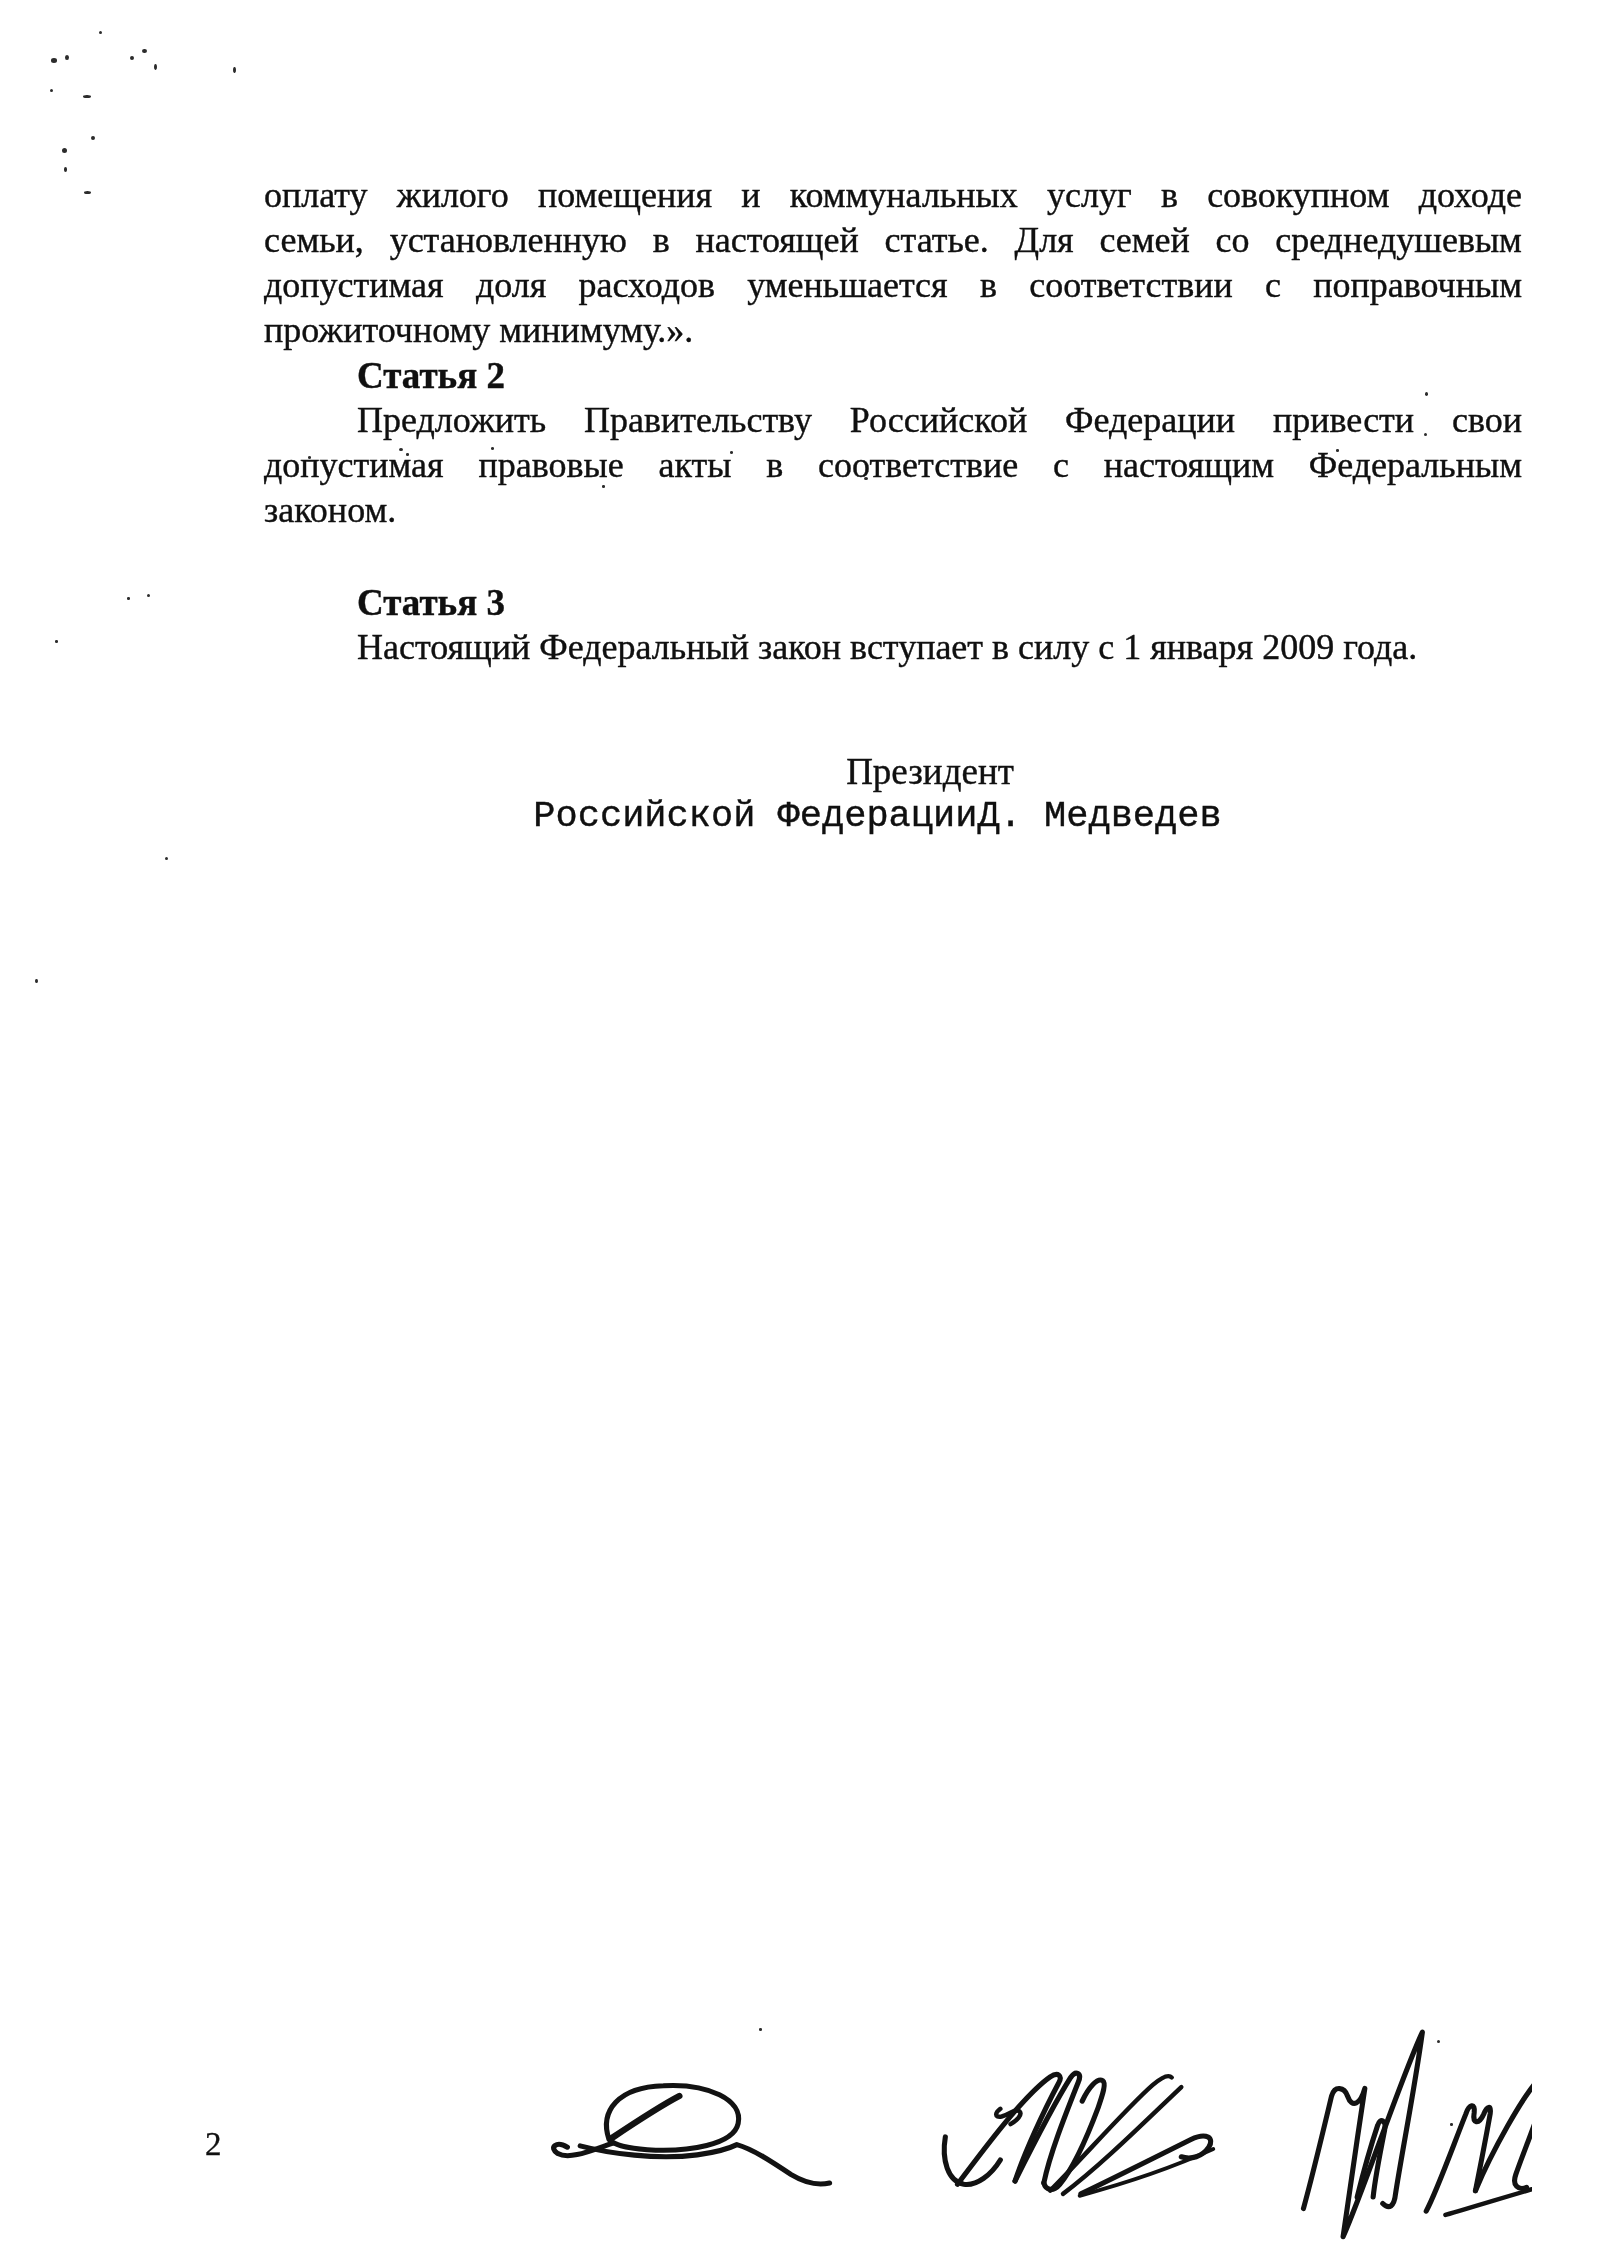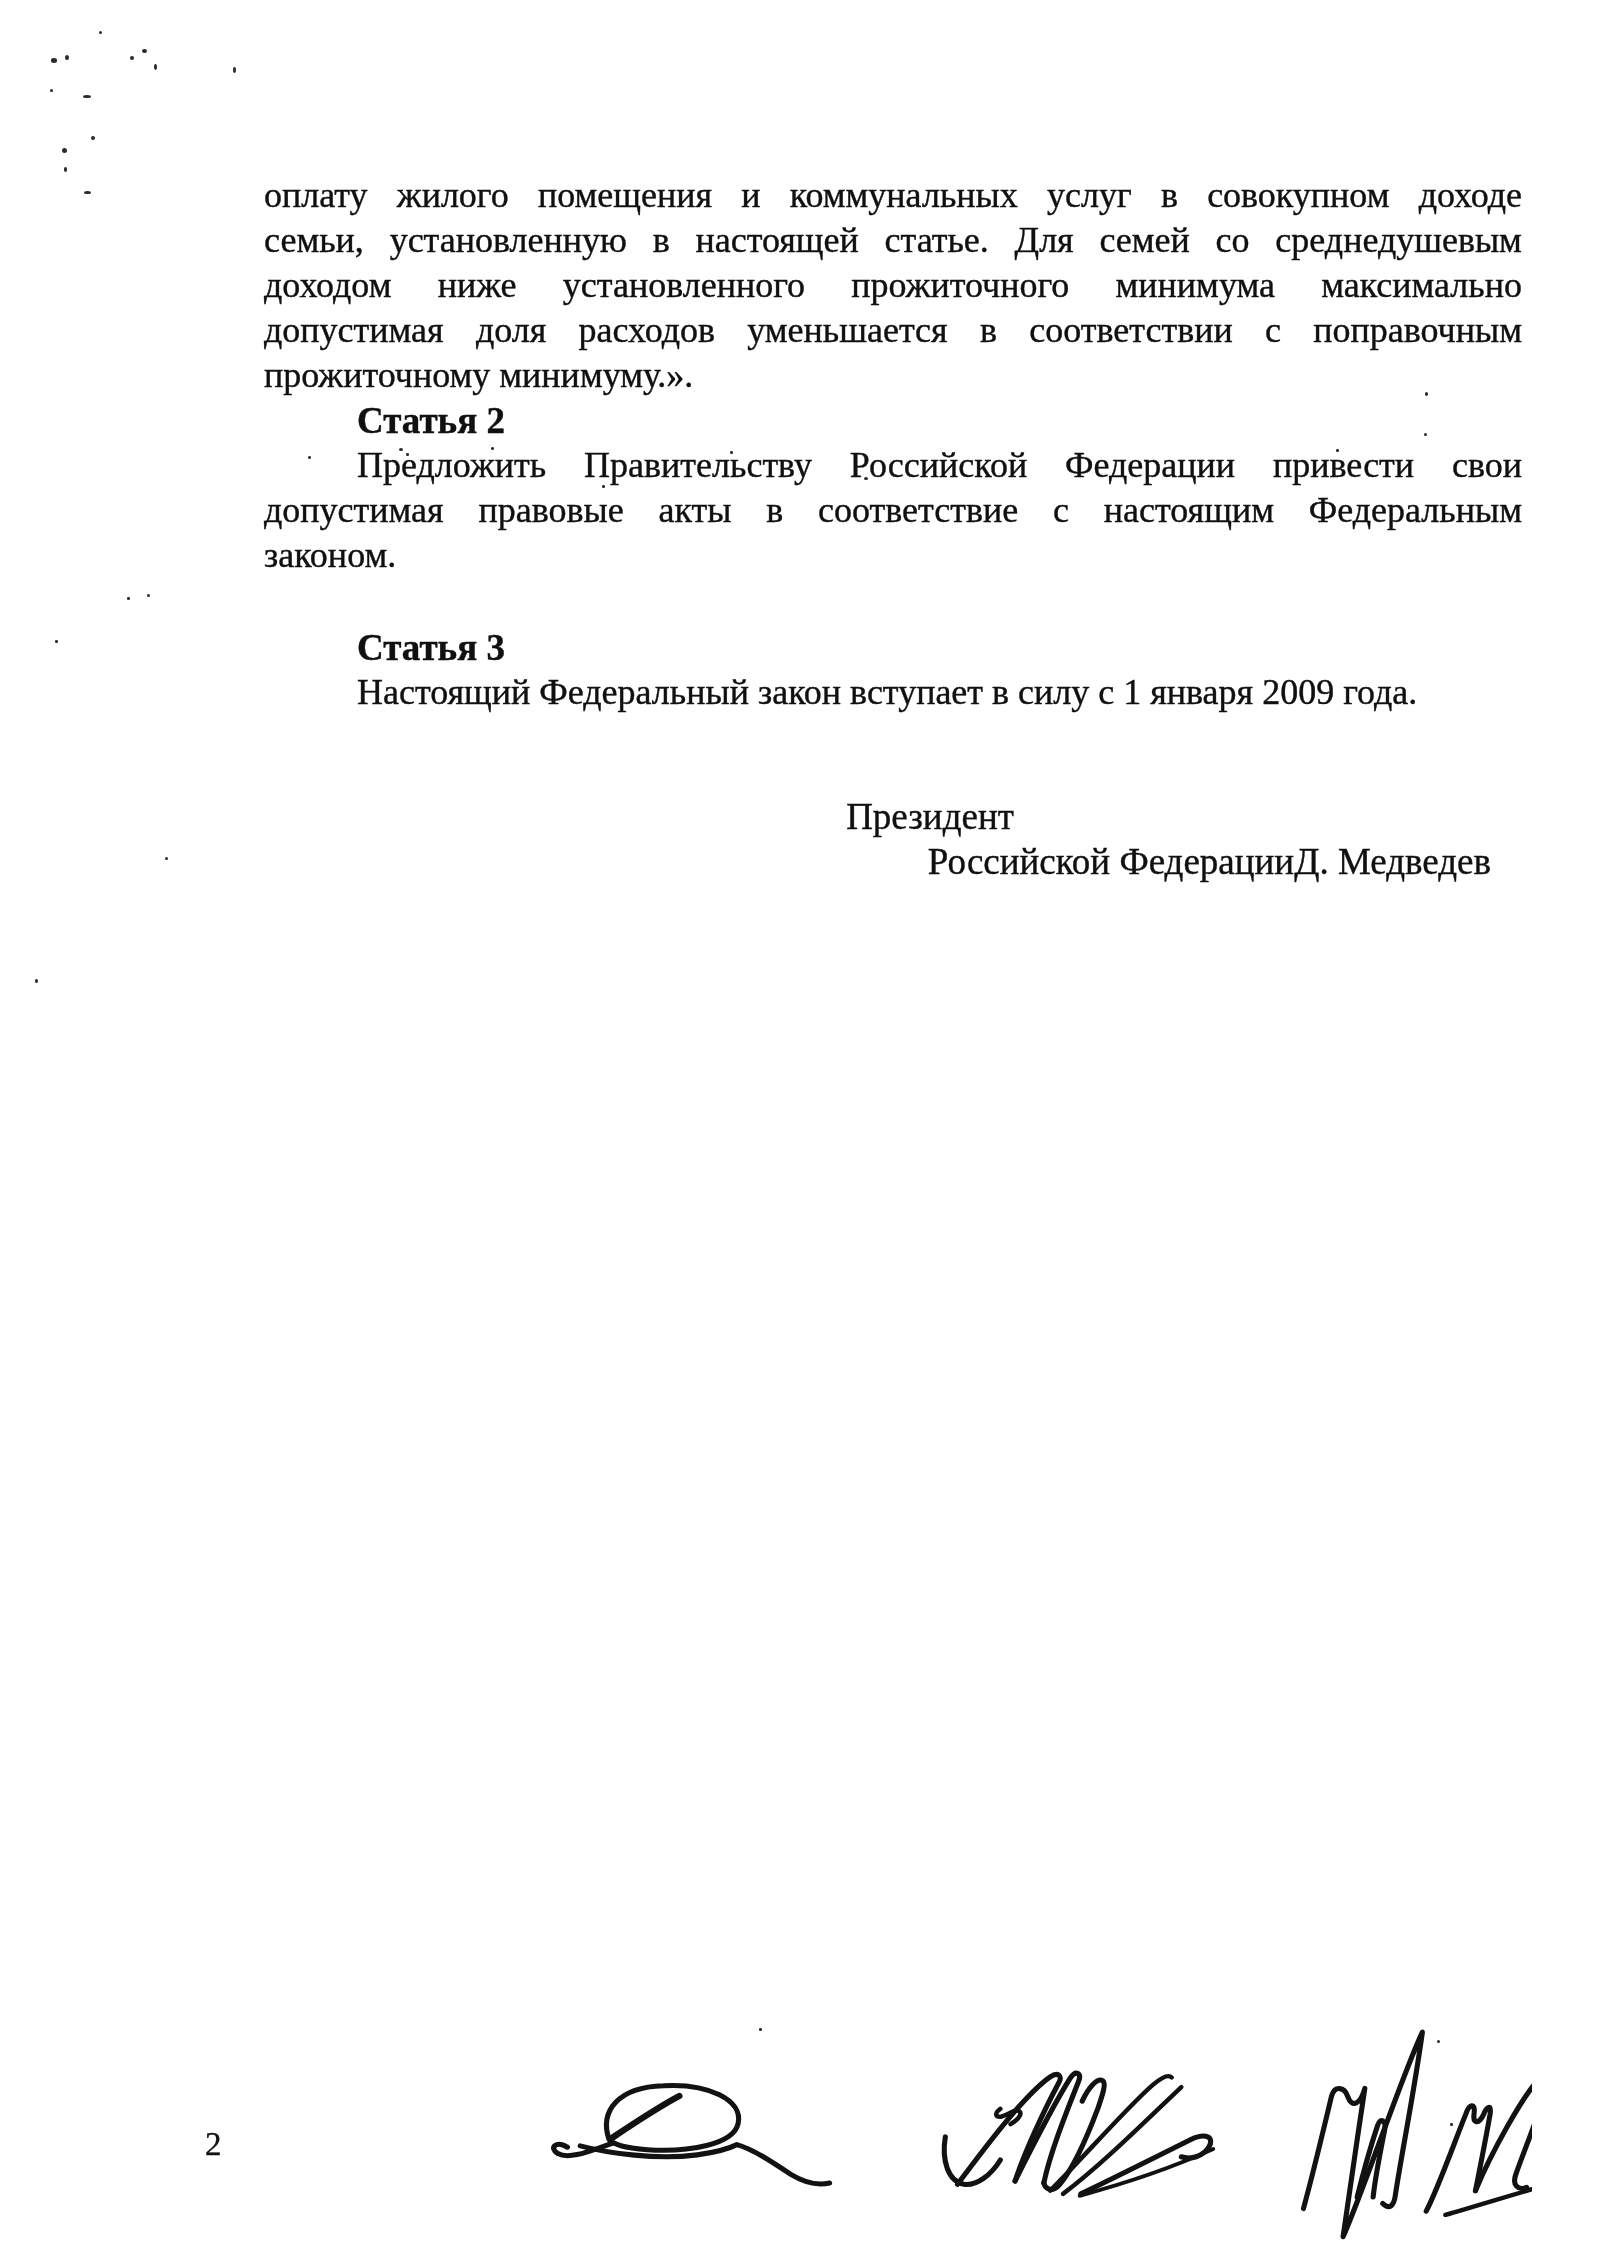--- a/index.html
+++ b/index.html
@@ -18,21 +18,21 @@
   }
   .line{height:45px;white-space:nowrap;}
   .jline{display:flex;justify-content:space-between;}
   .jline span{white-space:nowrap;}
   .indent{padding-left:93px;}
   .indent-sm{padding-left:74px;}
   .heading{font-weight:700;font-size:37px;}
   .h2top{}
   .h3top{margin-top:47px;}
   .sigtop{margin-top:79px;text-align:center;}
-  .sig-row{display:flex;justify-content:flex-end;font-size:37px;}
+  .sig-row{display:flex;justify-content:center;font-size:37px;font-family:Liberation Mono, monospace;}
   .sig-name{margin-right:31px;}
   .pageno{
     position:absolute;left:205px;top:2125px;
     font-size:33px;line-height:38px;
     -webkit-text-stroke:0.3px #101010;
   }
   .speck{position:absolute;background:#1a1a1a;border-radius:50%;opacity:.92;}
   .sigs-svg{position:absolute;left:525px;top:2018px;}
   .sigs-svg path{fill:none;stroke:#121212;stroke-linecap:round;stroke-linejoin:round;}
 </style>
@@ -57,28 +57,20 @@
     <div class="line jline">
         <span>семьи,</span>
         <span>установленную</span>
         <span>в</span>
         <span>настоящей</span>
         <span>статье.</span>
         <span>Для</span>
         <span>семей</span>
         <span>со</span>
         <span>среднедушевым</span>
-      </div>
-    <div class="line jline">
-        <span>доходом</span>
-        <span>ниже</span>
-        <span>установленного</span>
-        <span>прожиточного</span>
-        <span>минимума</span>
-        <span>максимально</span>
       </div>
     <div class="line jline">
         <span>допустимая</span>
         <span>доля</span>
         <span>расходов</span>
         <span>уменьшается</span>
         <span>в</span>
         <span>соответствии</span>
         <span>с</span>
         <span>поправочным</span>

